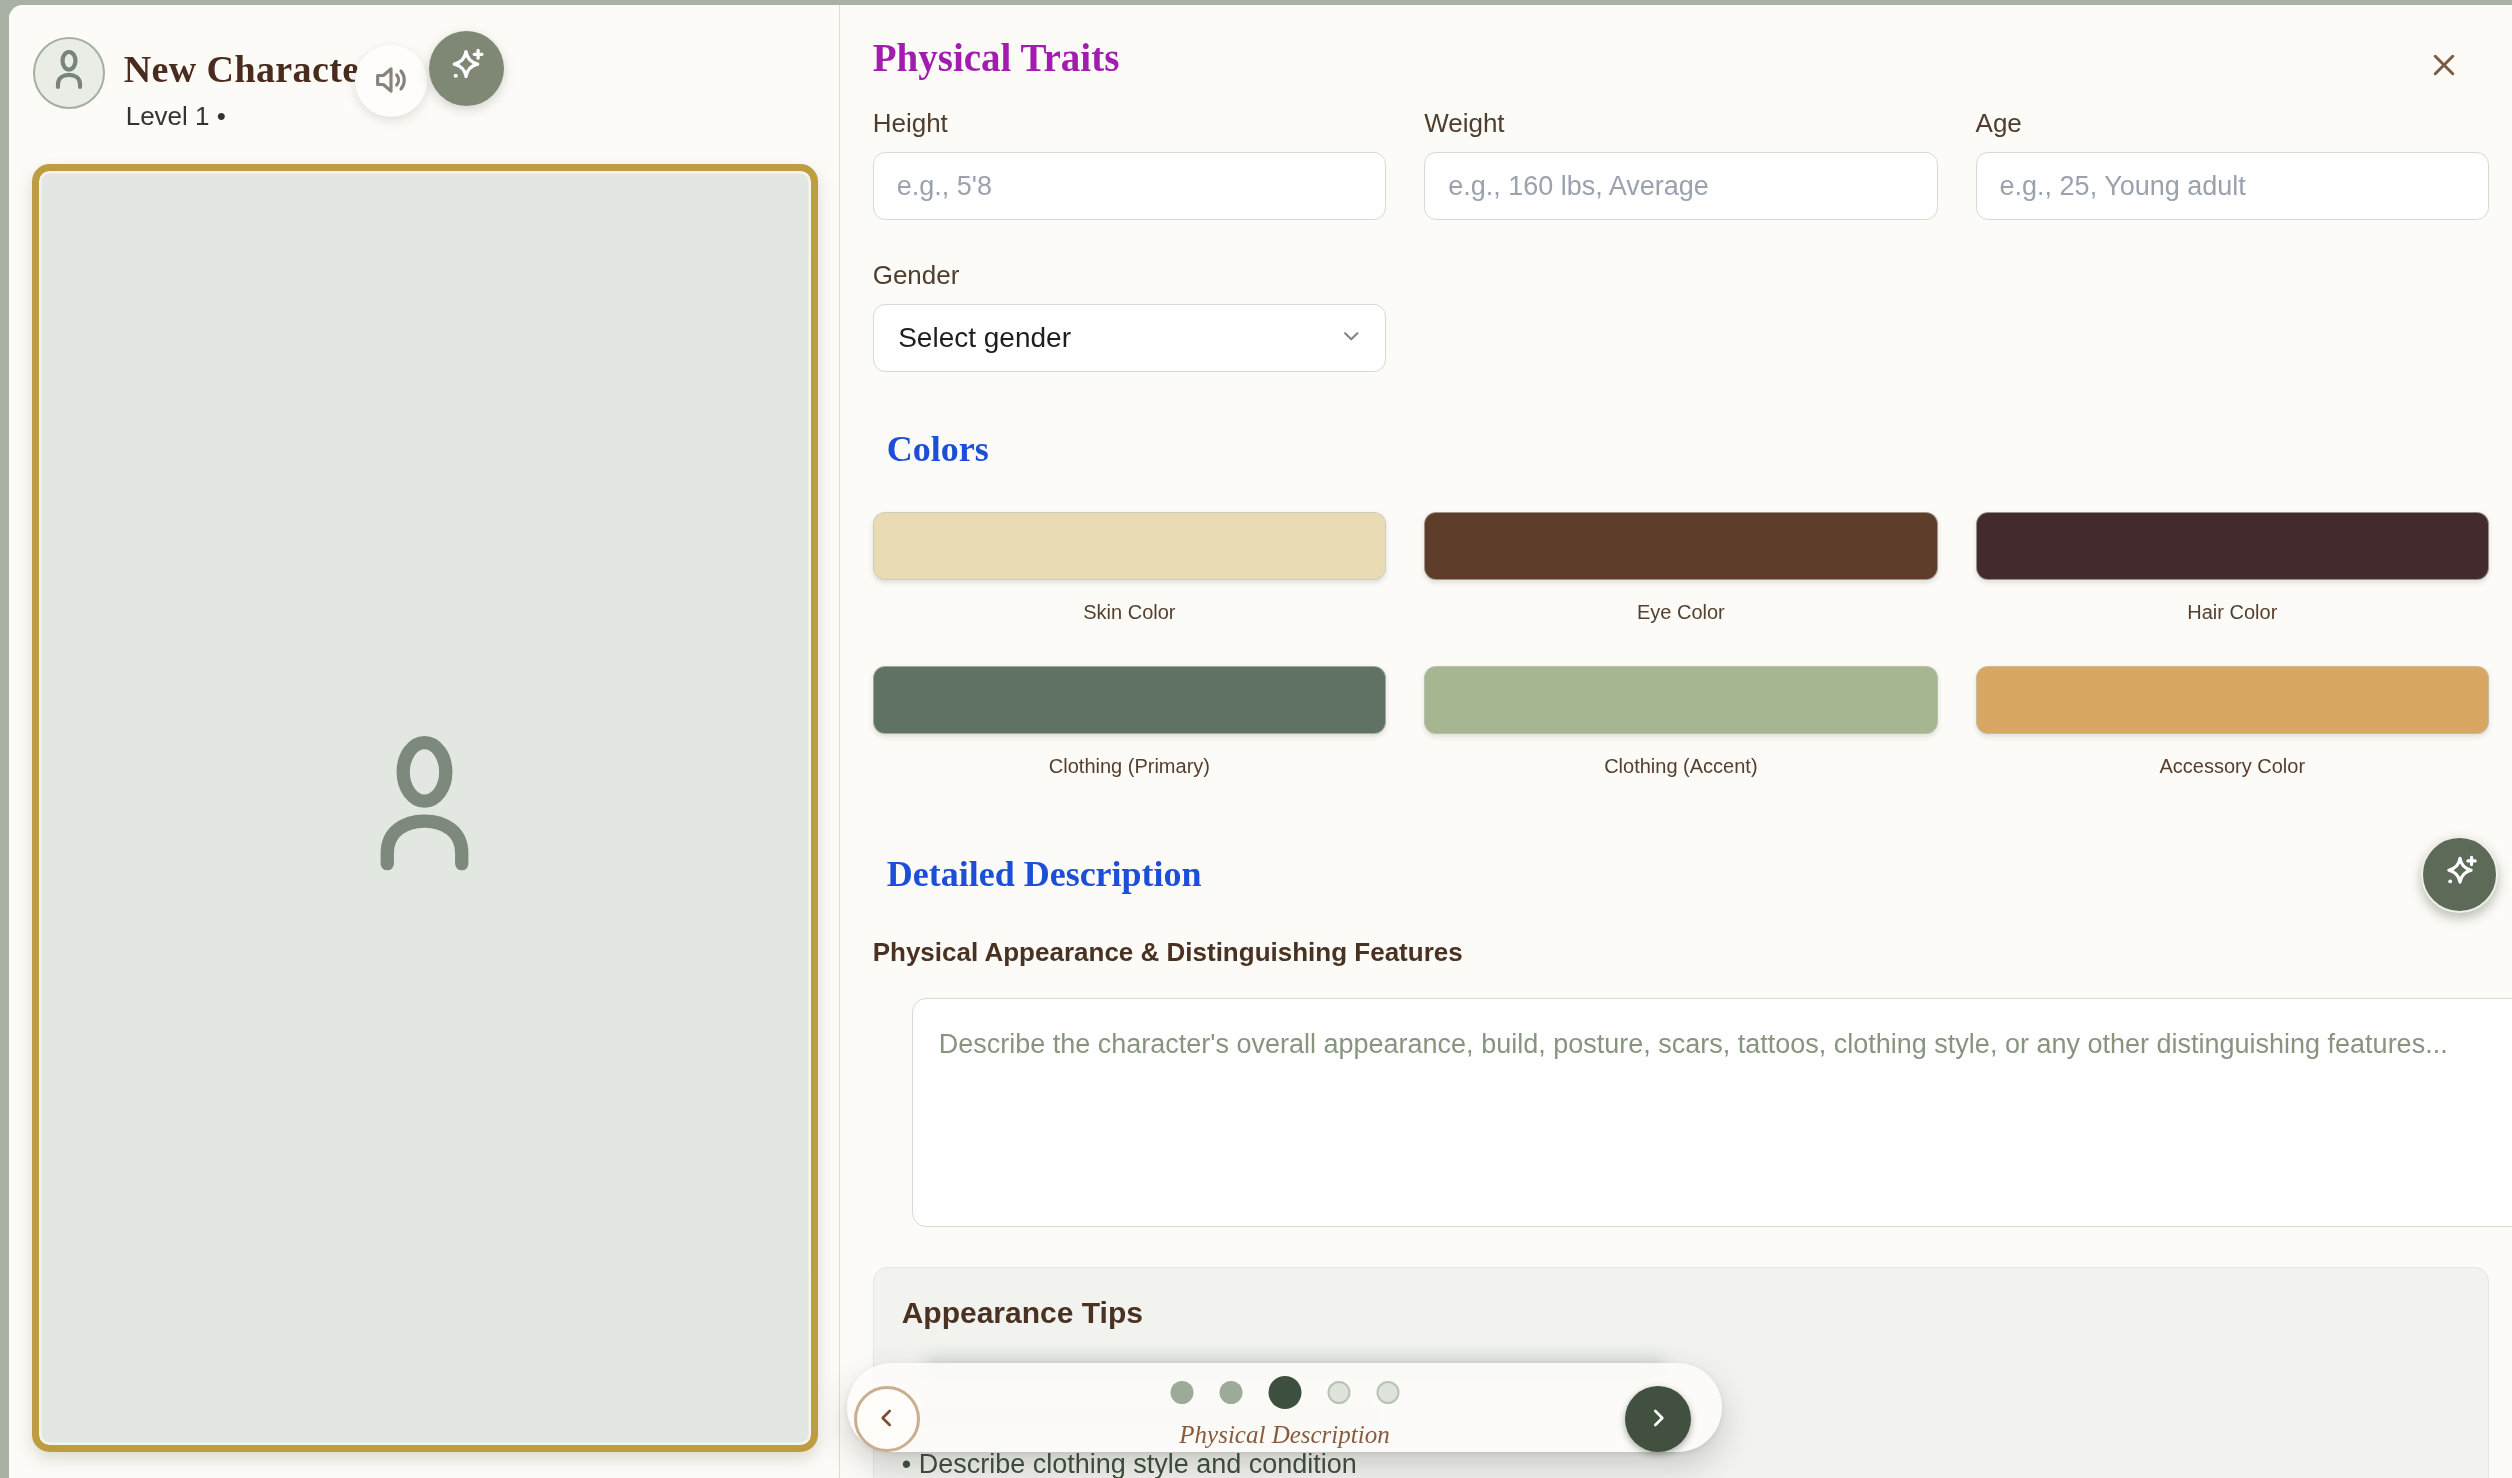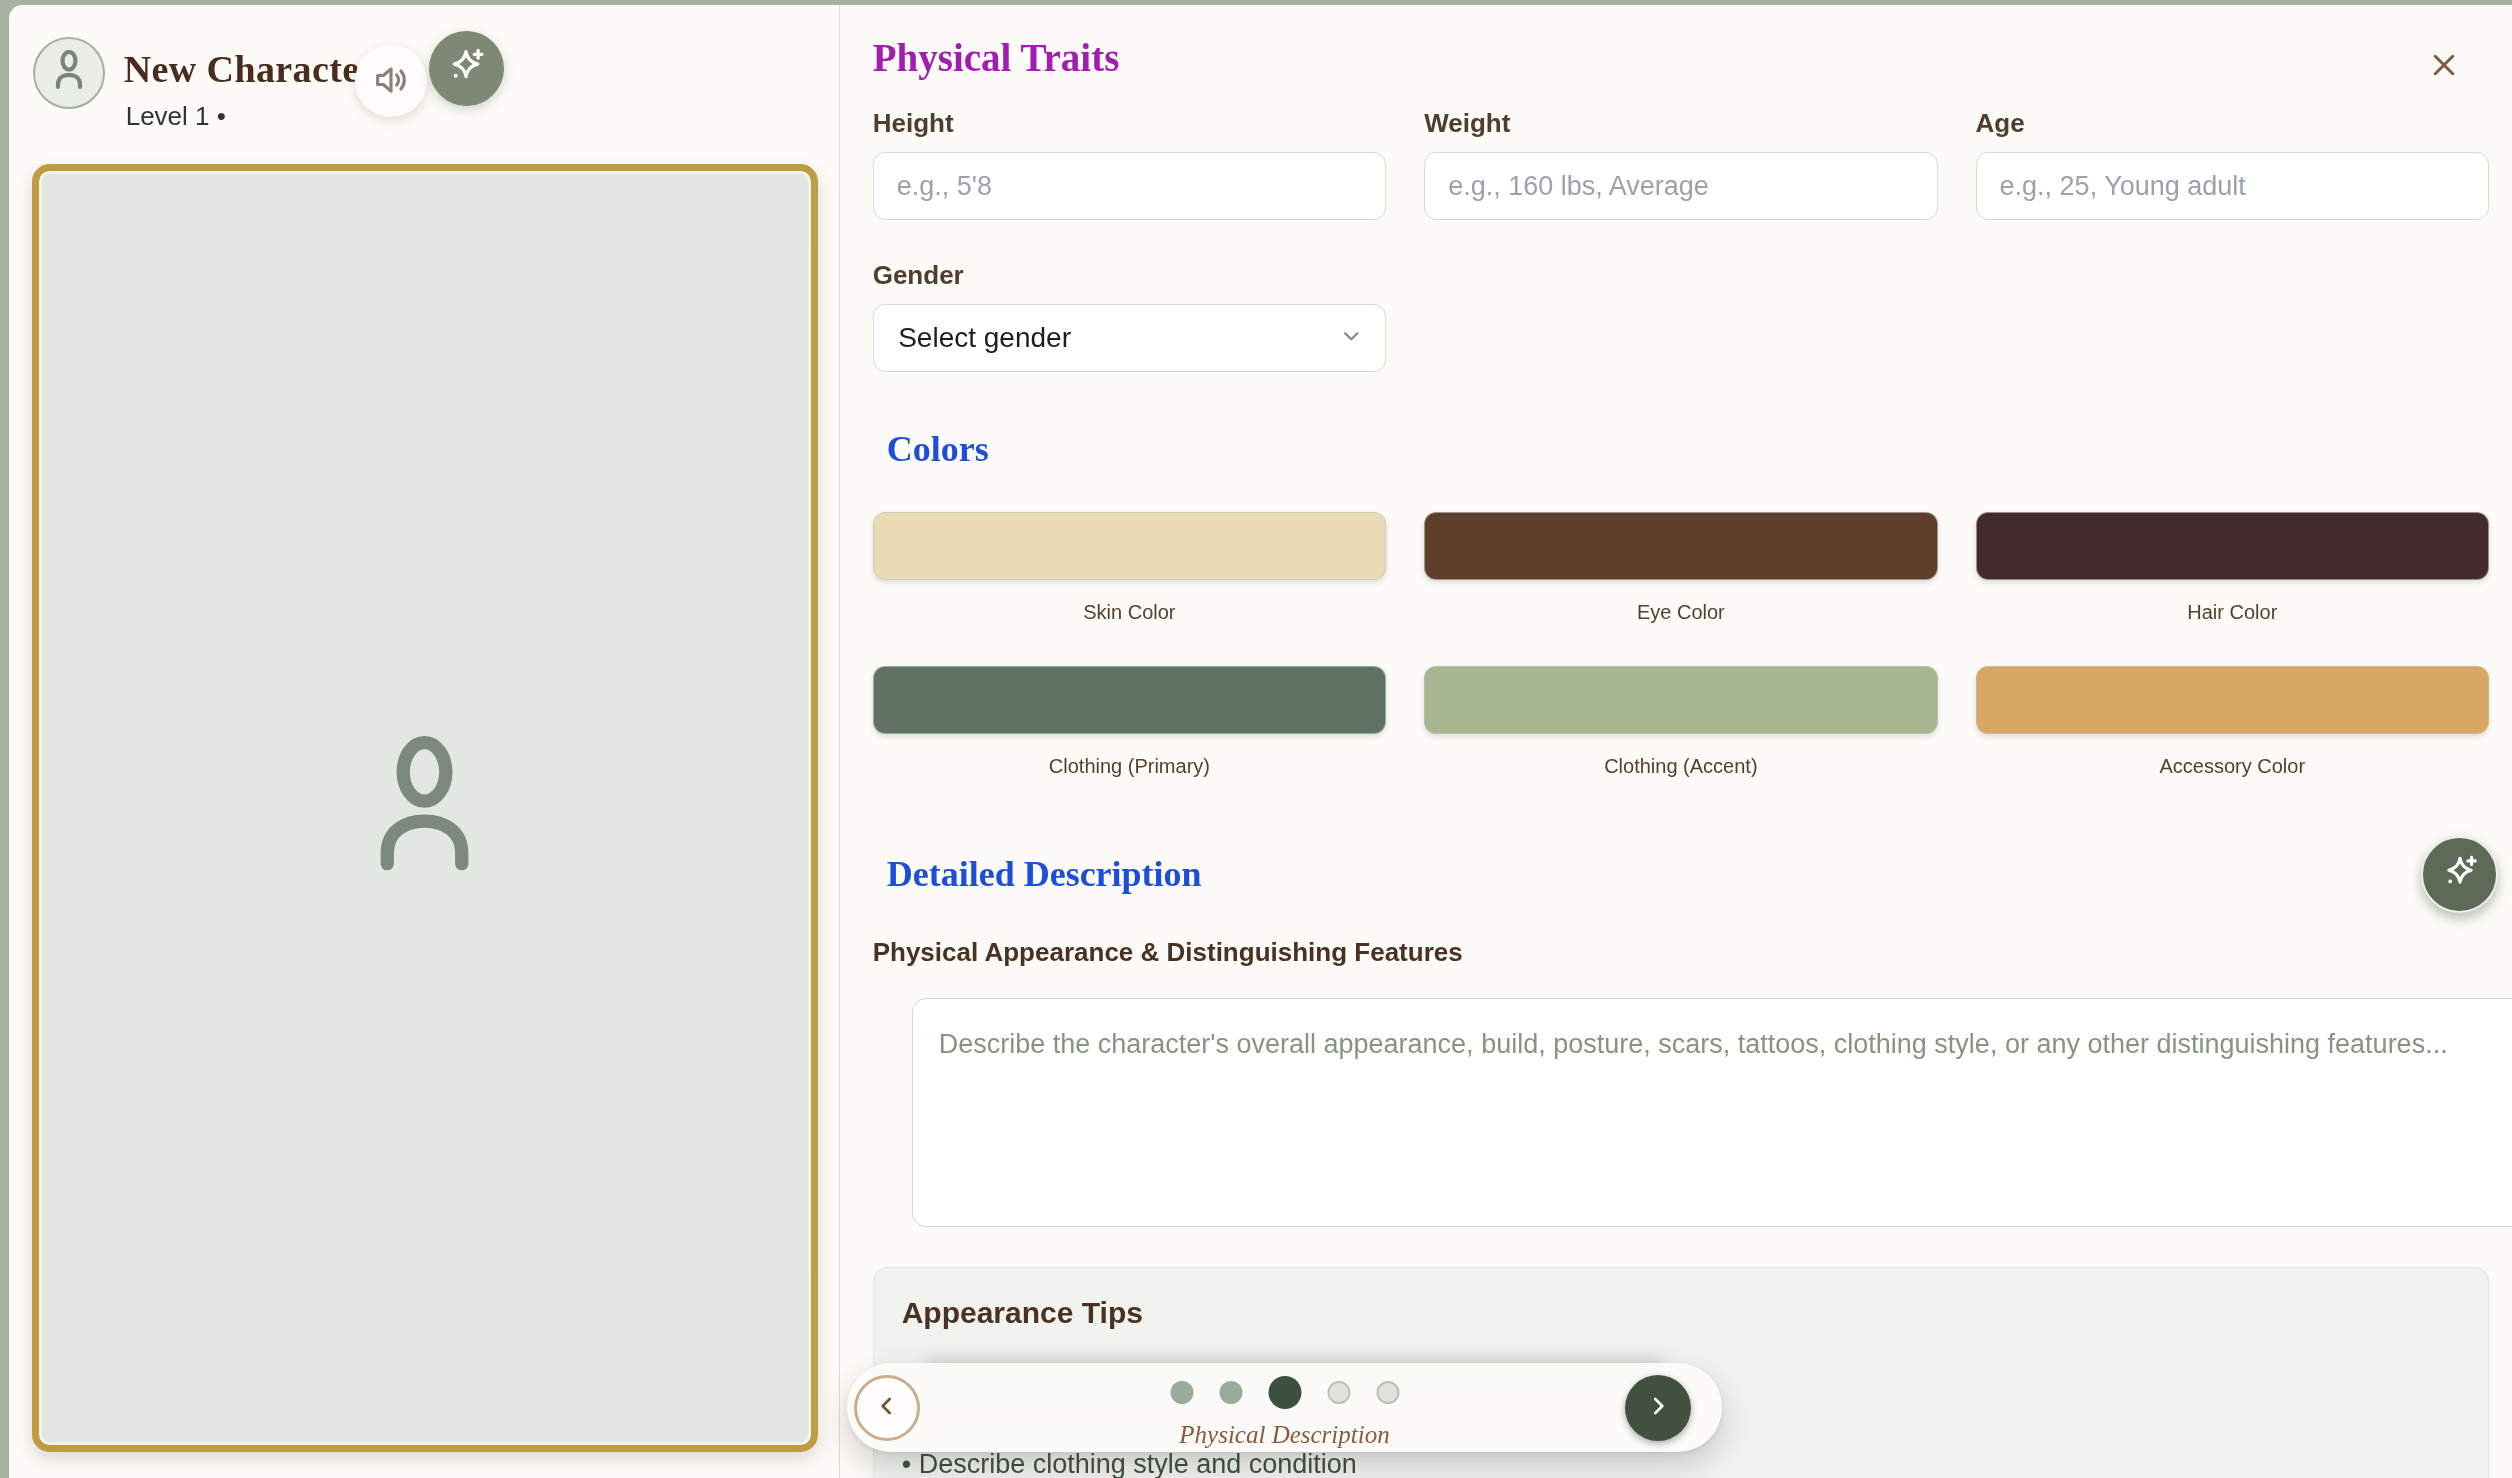--- a/index.html
+++ b/index.html
@@ -29,21 +29,21 @@
 
   
   .right-panel { position:relative; flex:1; background:#FCFBF7; padding:30px 23px 0 33px; }
   .panel-title { font-family:"Liberation Serif",serif; font-weight:bold; font-size:39px;
                  color:#a21caf; line-height:45px; }
   .close-btn { position:absolute; right:47px; top:40px; width:42px; height:42px; background:none;
                border:none; cursor:pointer; display:flex; align-items:center; justify-content:center; }
 
   .grid3 { display:grid; grid-template-columns:repeat(3,1fr); column-gap:38px; }
   .fields-row { margin-top:28px; }
-  .field-label { font-size:26px; color:#4F3D2E; line-height:30px; margin-bottom:14px; font-weight:700;}
+  .field-label { font-size:26px; color:#4F3D2E; line-height:30px; margin-bottom:14px; font-weight:400;}
   .text-input { width:100%; height:68px; border:1.7px solid #D4DBD2; border-radius:12.2px; background:#FFFFFF;
                 font-family:"Liberation Sans",sans-serif; font-size:27px; color:#2A2A28; padding:0 23px; outline:none; }
   .text-input::placeholder { color:#9AA2AE; }
 
   .gender-block { margin-top:40px; width:513px; }
   .select-box { height:68px; border:1.7px solid #D4DBD2; border-radius:12.2px; background:#FFFFFF;
                 display:flex; align-items:center; justify-content:space-between; padding:0 21px 0 24.5px; cursor:pointer; }
   .select-value { font-size:28px; color:#1E1E1C; }
 
   .section-title { font-family:"Liberation Serif",serif; font-weight:bold; font-size:36px;
@@ -71,21 +71,21 @@
   .tips-title { font-size:30px; font-weight:bold; color:#4A3223; line-height:30px; }
   .tips-blur-zone { height:98px; position:relative; margin-top:23px; }
   .blur-line { position:absolute; height:26px; border-radius:13px; background:#AAB3A8; opacity:0.38; filter:blur(7.9px); }
   .blur-line.l1 { left:21px; top:5.2px; width:744px; }
   .blur-line.l2 { left:21px; top:52px; width:455px; }
   .tips-item { font-size:27px; color:#3D4D3D; line-height:31.5px; }
 
   
   .pager { position:absolute; left:847px; top:1363px; width:875px; height:89px; border-radius:45px;
            background:rgba(253,252,249,0.90); box-shadow:0 14px 31.5px rgba(60,60,50,0.22), 0 1.7px 5.2px rgba(60,60,50,0.10);
-           display:flex; align-items:center; z-index:30; }
+           display:flex; align-items:flex-end; z-index:30; }
   .pager-btn { width:66px; height:66px; border-radius:50%; border:none; cursor:pointer;
                display:flex; align-items:center; justify-content:center; flex:0 0 auto; }
   .pager-prev { margin-left:7px; background:#FFFDF9; border:3.5px solid #C9AF8F; }
   .pager-next { margin-left:auto; margin-right:31.5px; background:#42513F; box-shadow:0 2.6px 7px rgba(40,50,38,0.4); }
   .pager-center { position:absolute; left:50%; top:12.2px; transform:translateX(-50%);
                   display:flex; flex-direction:column; align-items:center; }
   .dots { display:flex; align-items:center; gap:26px; height:35px; }
   .dot { width:23px; height:23px; border-radius:50%; cursor:pointer; }
   .dot.filled { background:#9CAA9A; }
   .dot.active { width:33px; height:33px; background:#3D4F3E; }

